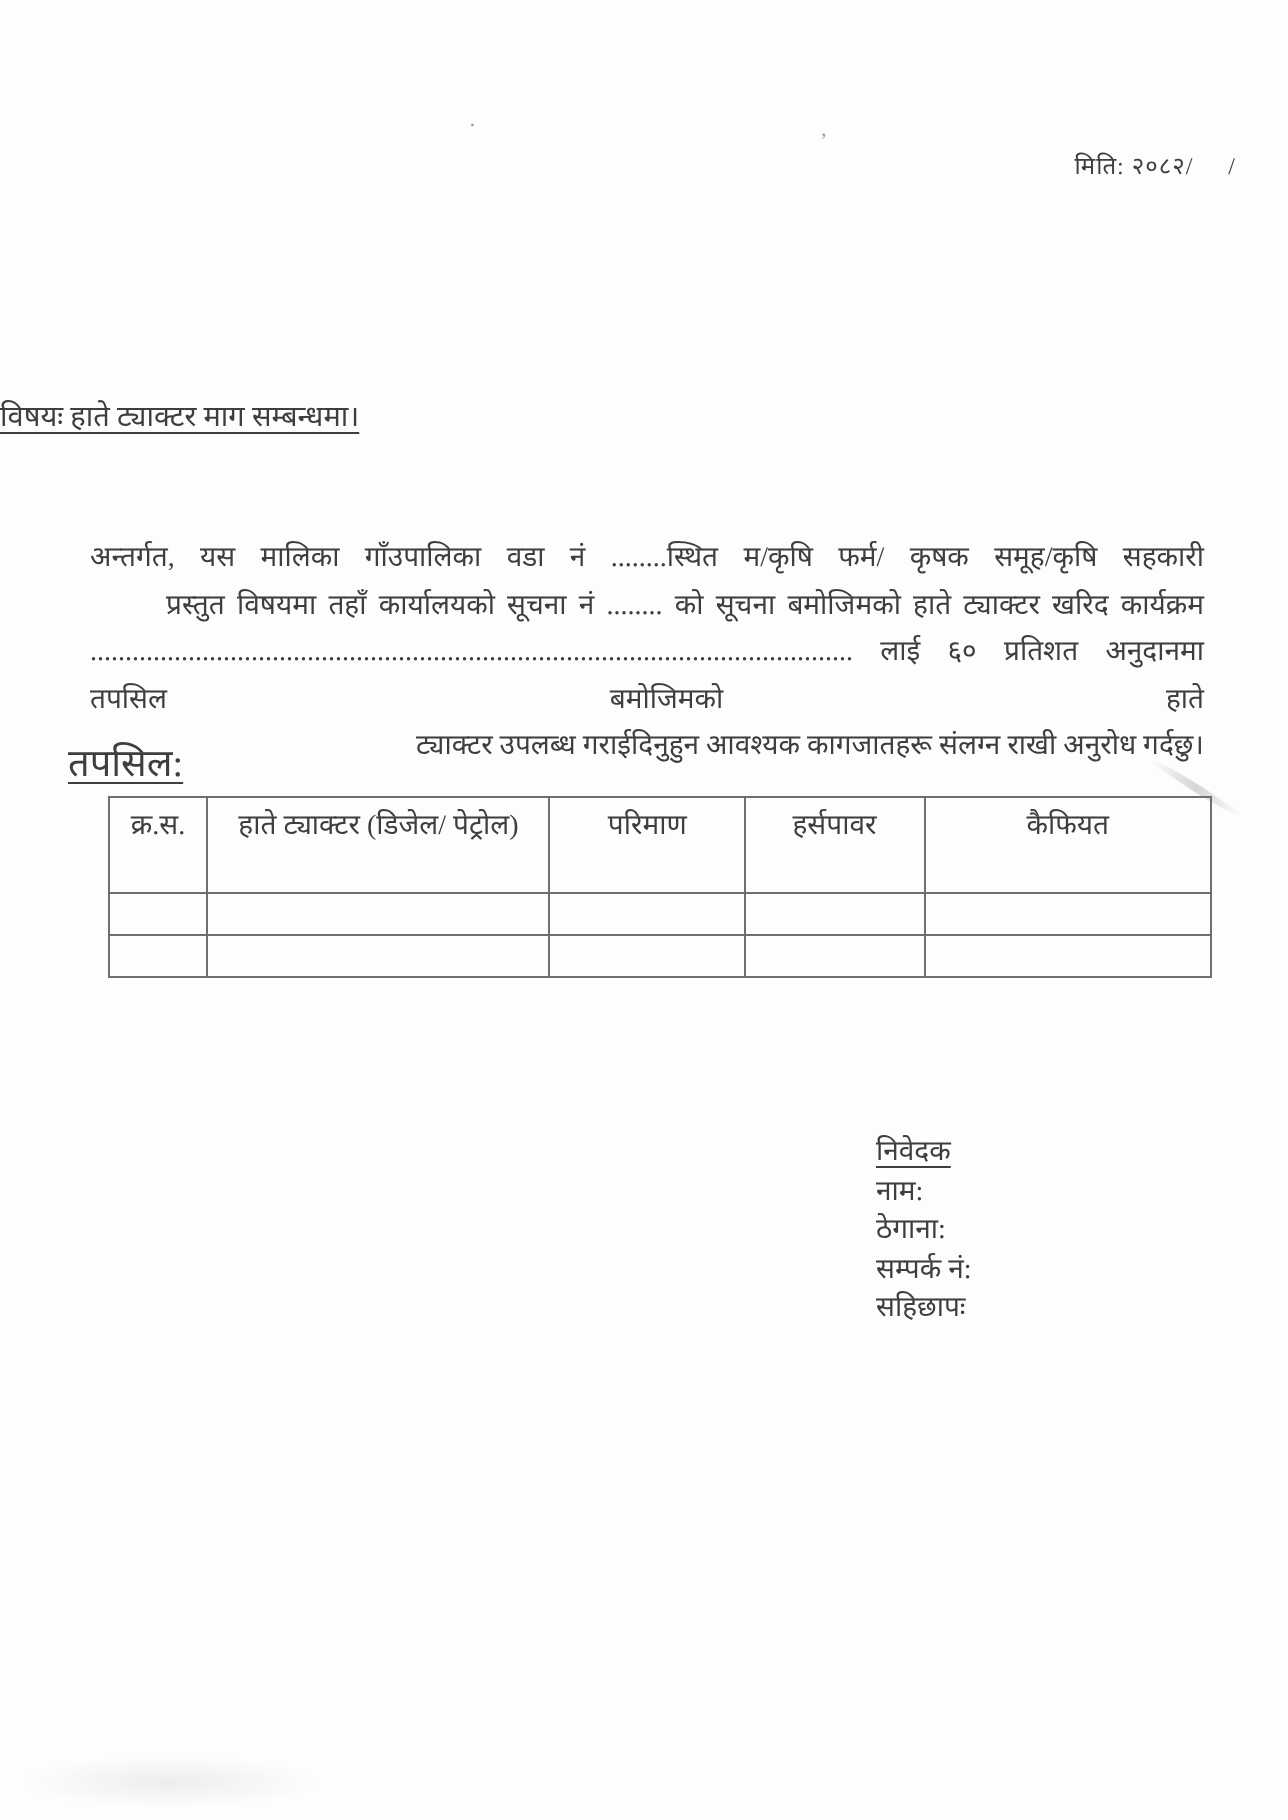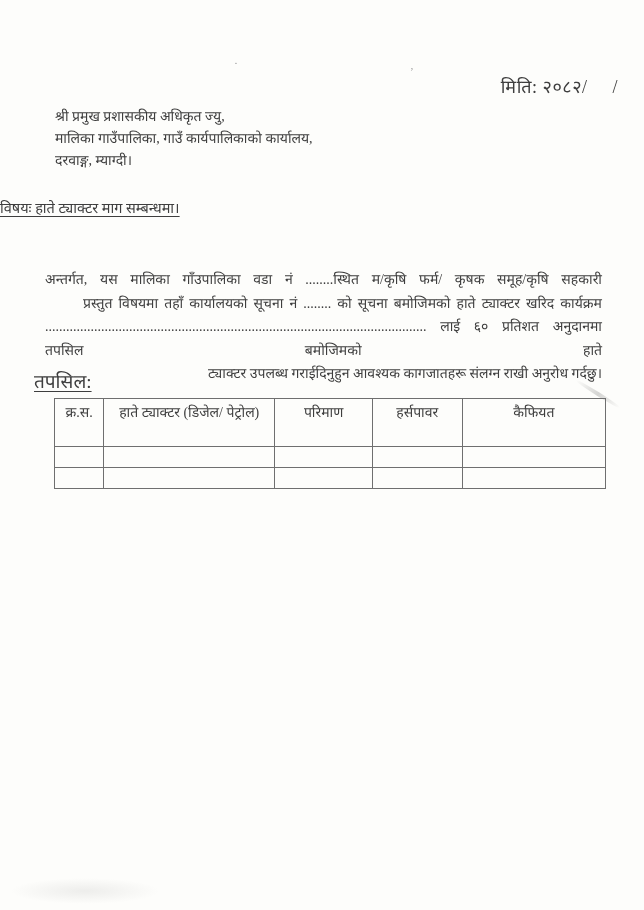--- a/index.html
+++ b/index.html
@@ -17,21 +17,21 @@
     color: #3e3e3e;
     overflow: hidden;
   }
   
   .date-line {
     position: absolute;
     top: 74px;
     left: 0;
     right: 26px;
     text-align: right;
-    font-size: 18px;
+    font-size: 12px;
     white-space: pre;
     letter-spacing: 0.5px;
   }
   
   .addressee {
     position: absolute;
     top: 106px;
     left: 55px;
     font-size: 14px;
     line-height: 22px;
@@ -136,25 +136,20 @@
 
 <div class="page">
 
   <span class="speck speck-1">·</span>
   <span class="speck speck-2">’</span>
   <div class="fold-mark"></div>
   <div class="smudge"></div>
 
   <div class="date-line">मिति: २०८२/     /</div>
 
-  <div class="addressee">
-    <div>श्री प्रमुख प्रशासकीय अधिकृत ज्यु,</div>
-    <div>मालिका गाउँपालिका, गाउँ कार्यपालिकाको कार्यालय,</div>
-    <div>दरवाङ्ग, म्याग्दी।</div>
-  </div>
 
   <div class="subject-wrap">
     <span class="u">विषयः हाते ट्याक्टर माग सम्बन्धमा।</span>
   </div>
 
   <div class="body-para">
     <div class="jline">अन्तर्गत, यस मालिका गाँउपालिका वडा नं ........स्थित म/कृषि फर्म/ कृषक समूह/कृषि सहकारी</div>
     <div class="jline indent">प्रस्तुत विषयमा तहाँ कार्यालयको सूचना नं ........ को सूचना बमोजिमको हाते ट्याक्टर खरिद कार्यक्रम</div>
     <div class="jline">............................................................................................................. लाई ६० प्रतिशत अनुदानमा तपसिल बमोजिमको हाते</div>
     <div class="lline">ट्याक्टर उपलब्ध गराईदिनुहुन आवश्यक कागजातहरू संलग्न राखी अनुरोध गर्दछु।</div>
@@ -183,14 +178,23 @@
     <tr>
       <td></td>
       <td></td>
       <td></td>
       <td></td>
       <td></td>
     </tr>
   </tbody>
     </table>
 
+  <div class="signature">
+    <div>
+      <span class="u">निवेदक</span>
+    </div>
+    <div>नाम:</div>
+    <div>ठेगाना:</div>
+    <div>सम्पर्क नं:</div>
+    <div>सहिछापः</div>
+  </div>
 
 </div>
 
 </body></html>

